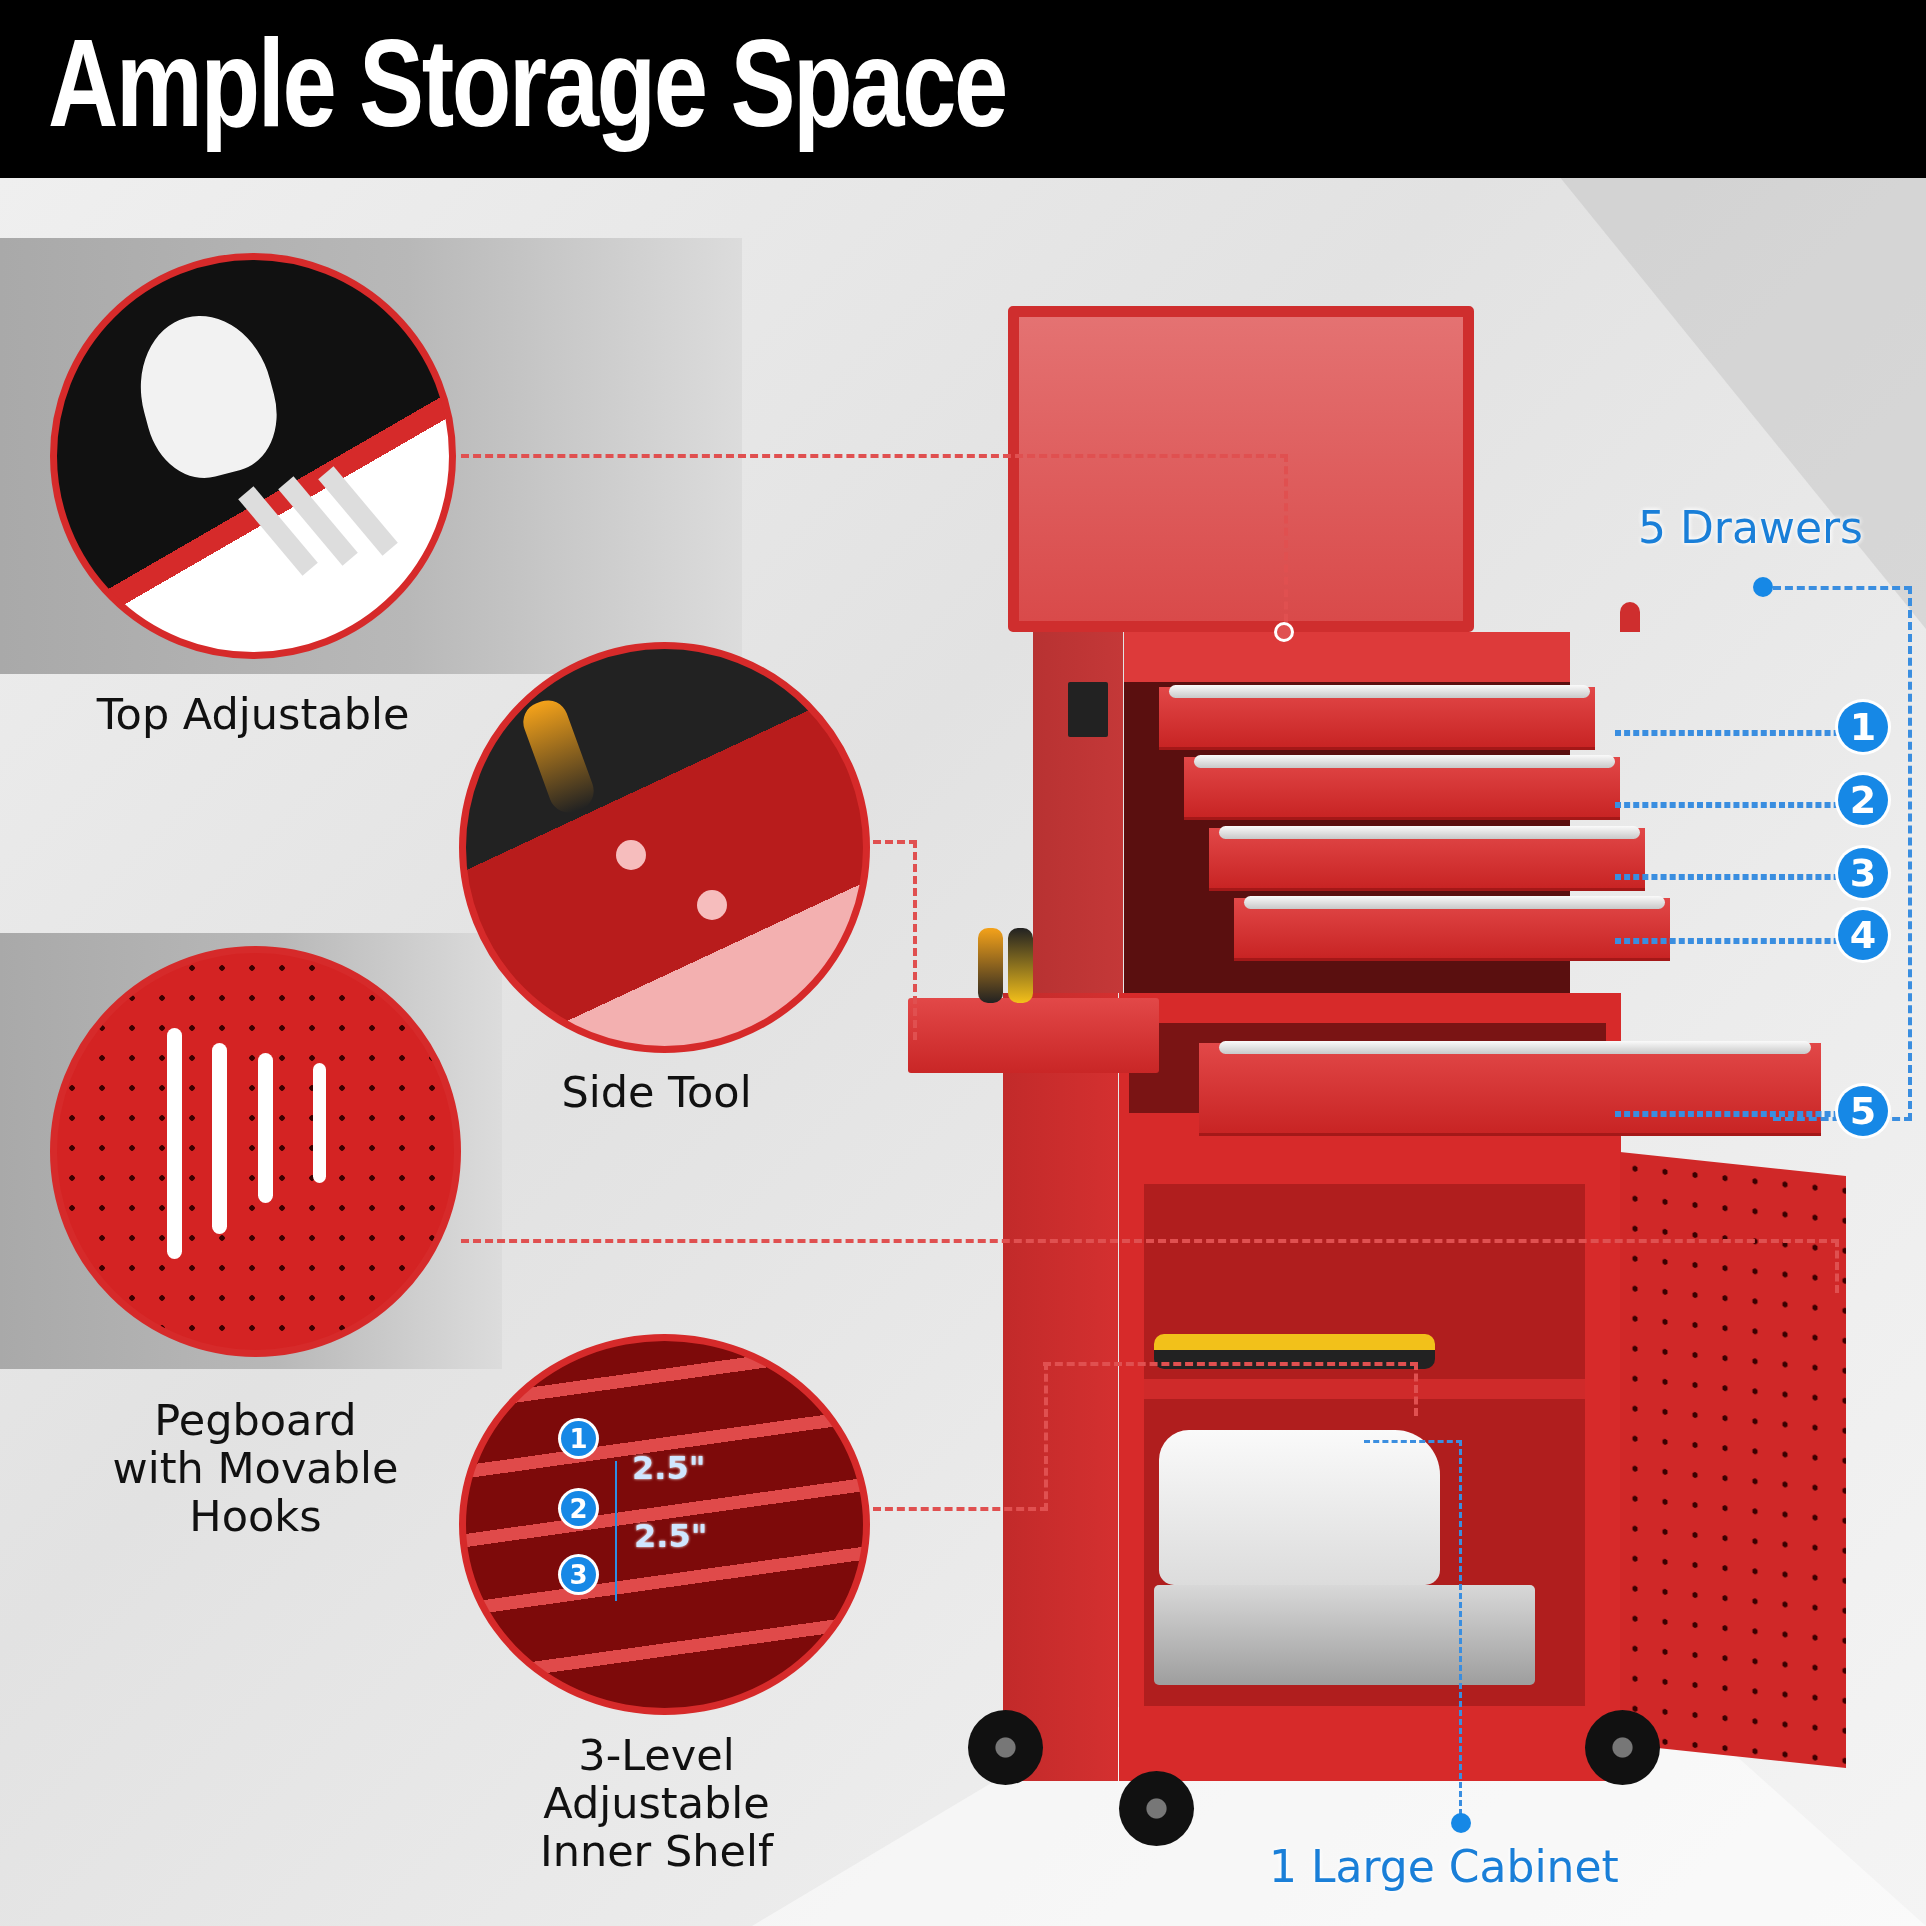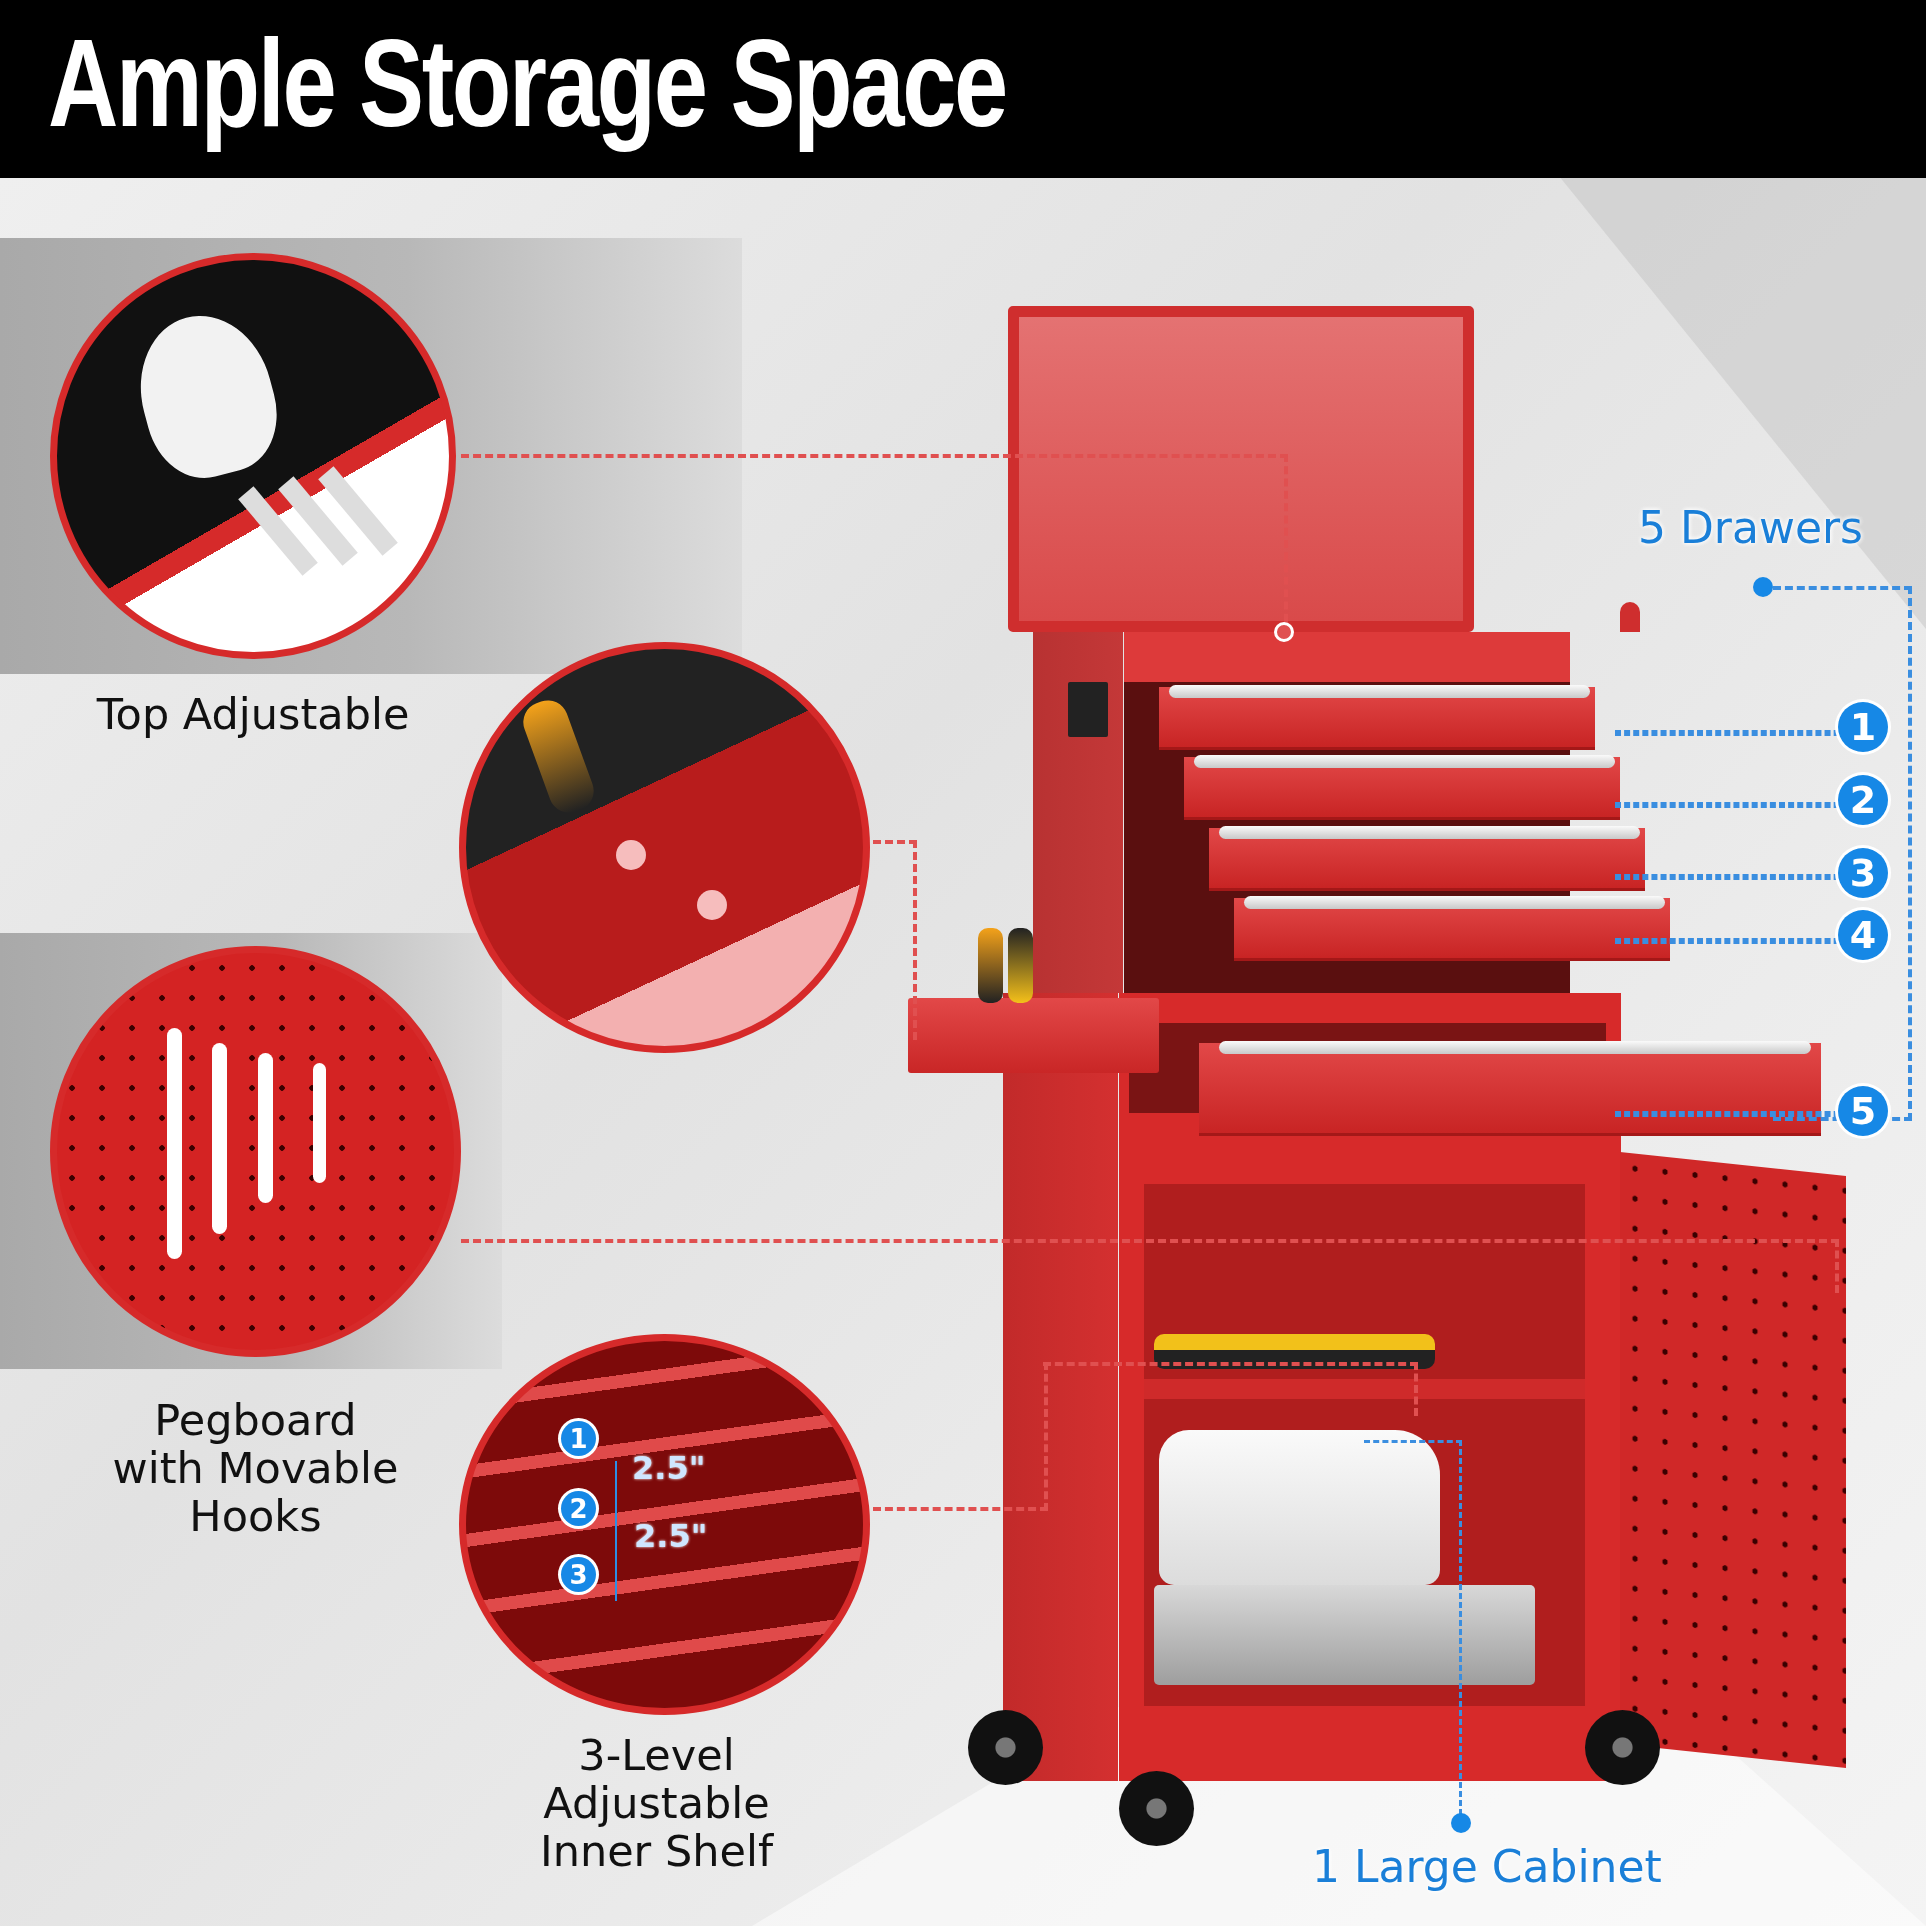--- a/index.html
+++ b/index.html
@@ -87,20 +87,21 @@
   <div class="abs" style="left:291px;top:201px;width:20px;height:100px;background:#ddd;transform:rotate(-40deg);"></div>
 </div>
 <div class="abs label-black" style="left:50px;top:690px;width:406px;">Top Adjustable</div>
 
 <div class="abs circle" style="left:459px;top:642px;width:411px;height:411px;background:linear-gradient(155deg,#222 0 38%,#b81c1c 38% 72%,#f3b0b0 72% 100%);">
   <div class="abs" style="left:70px;top:50px;width:45px;height:115px;background:linear-gradient(180deg,#f4a21a,#222);border-radius:20px;transform:rotate(-20deg);"></div>
   <div class="abs" style="left:150px;top:191px;width:30px;height:30px;border-radius:50%;background:#f6bdbd;"></div>
   <div class="abs" style="left:231px;top:241px;width:30px;height:30px;border-radius:50%;background:#f6bdbd;"></div>
 </div>
 <div class="abs label-black" style="left:451px;top:1068px;width:411px;">
+  <div>Side Tool</div>
 </div>
 
 <div class="abs circle" style="left:50px;top:946px;width:411px;height:411px;background:radial-gradient(circle,#3a0000 0 2.5px,transparent 3px) 0 0/30px 30px,#d42323;">
   <div class="abs" style="left:110px;top:75px;width:15px;height:231px;background:#fff;border-radius:7.5px;"></div>
   <div class="abs" style="left:155px;top:90px;width:15px;height:191px;background:#fff;border-radius:7.5px;"></div>
   <div class="abs" style="left:201px;top:100px;width:15px;height:150px;background:#fff;border-radius:7.5px;"></div>
   <div class="abs" style="left:256px;top:110px;width:13px;height:120px;background:#fff;border-radius:6.5px;"></div>
 </div>
 <div class="abs label-black" style="left:50px;top:1384px;width:411px;margin-top:12px;">
   <div>Pegboard</div>
@@ -139,14 +140,14 @@
 <div class="abs badge" style="left:1838px;top:775px;">2</div>
 <div class="abs dash-blue" style="left:1615px;top:874px;width:246px;border-top-width:3.5px;"></div>
 <div class="abs badge" style="left:1838px;top:848px;">3</div>
 <div class="abs dash-blue" style="left:1615px;top:938px;width:246px;border-top-width:3.5px;"></div>
 <div class="abs badge" style="left:1838px;top:910px;">4</div>
 <div class="abs dash-blue" style="left:1615px;top:1111px;width:246px;border-top-width:3.5px;"></div>
 <div class="abs badge" style="left:1838px;top:1086px;">5</div>
 
 <div class="abs dash-blue" style="left:1364px;top:1440px;width:95px;height:381px;border-width:3.5px 3.5px 0 0;"></div>
 <div class="abs" style="left:1451px;top:1813px;width:20px;height:20px;border-radius:50%;background:#1688e6;"></div>
-<div class="abs label-blue" style="left:1269px;top:1841px;margin-left:43px;">1 Large Cabinet</div>
+<div class="abs label-blue" style="left:1269px;top:1841px;">1 Large Cabinet</div>
 
 
 </body></html>

